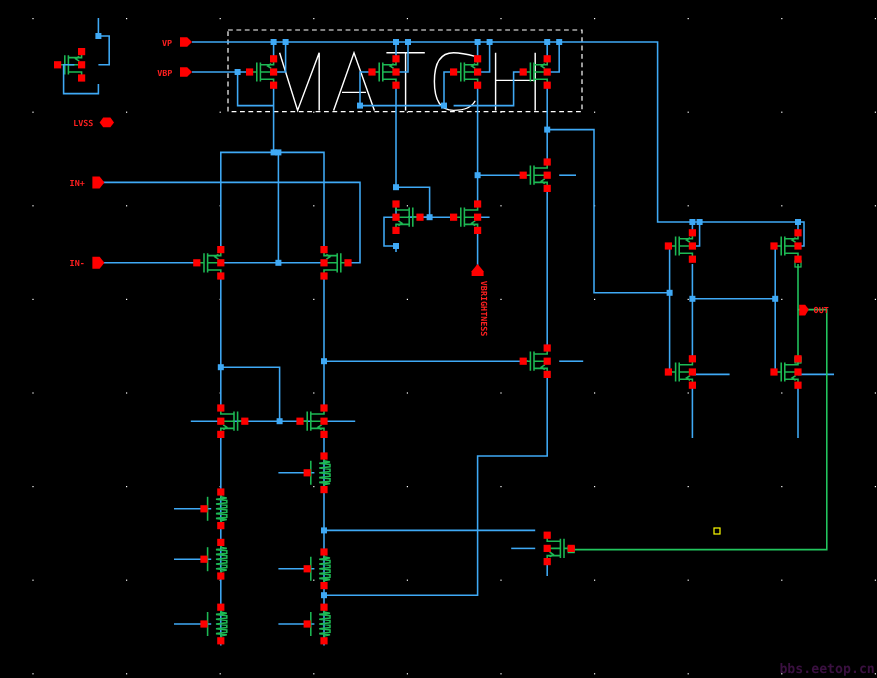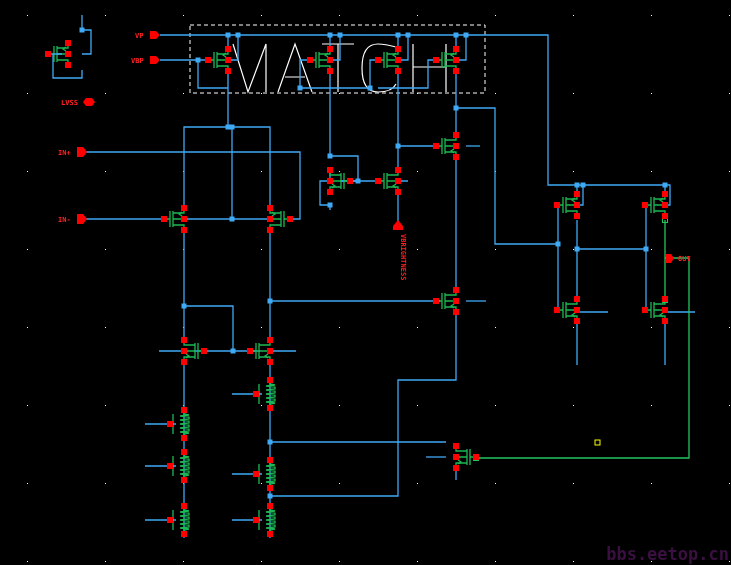--- a/index.html
+++ b/index.html
@@ -7,21 +7,21 @@
   svg{position:absolute;left:0;top:0;}
   .w{stroke:#3fa9f5;stroke-width:1.3;fill:none;}
   .g{stroke:#1db954;stroke-width:1.3;fill:none;}
   .gw{stroke:#22c55e;stroke-width:1.3;fill:none;}
   .pin{fill:#ff0000;}
   .dot{fill:#3fa9f5;}
   .grid{fill:#ffffff;}
   .lbl{fill:#ff2020;font-family:"DejaVu Sans Mono",monospace;font-size:7px;font-weight:bold;}
   .match{stroke:#ffffff;stroke-width:1.2;fill:none;}
   .box{stroke:#ffffff;stroke-width:1;stroke-dasharray:4 3;fill:none;}
-  .wm{position:absolute;right:2px;bottom:1px;color:#3a1040;font-family:"DejaVu Sans Mono",monospace;font-weight:bold;font-size:17px;}
+  .wm{position:absolute;right:2px;bottom:1px;color:#3a1040;font-family:"DejaVu Sans Mono",monospace;font-weight:bold;font-size:11px;}
 </style>
 </head>
 <body>
 
 <svg width="731" height="565" viewBox="0 0 731 565">
 
   <g id="grid">
       <rect x="27" y="15" width="1" height="1" class="grid"></rect>
       <rect x="27" y="93" width="1" height="1" class="grid"></rect>
       <rect x="27" y="171" width="1" height="1" class="grid"></rect>

